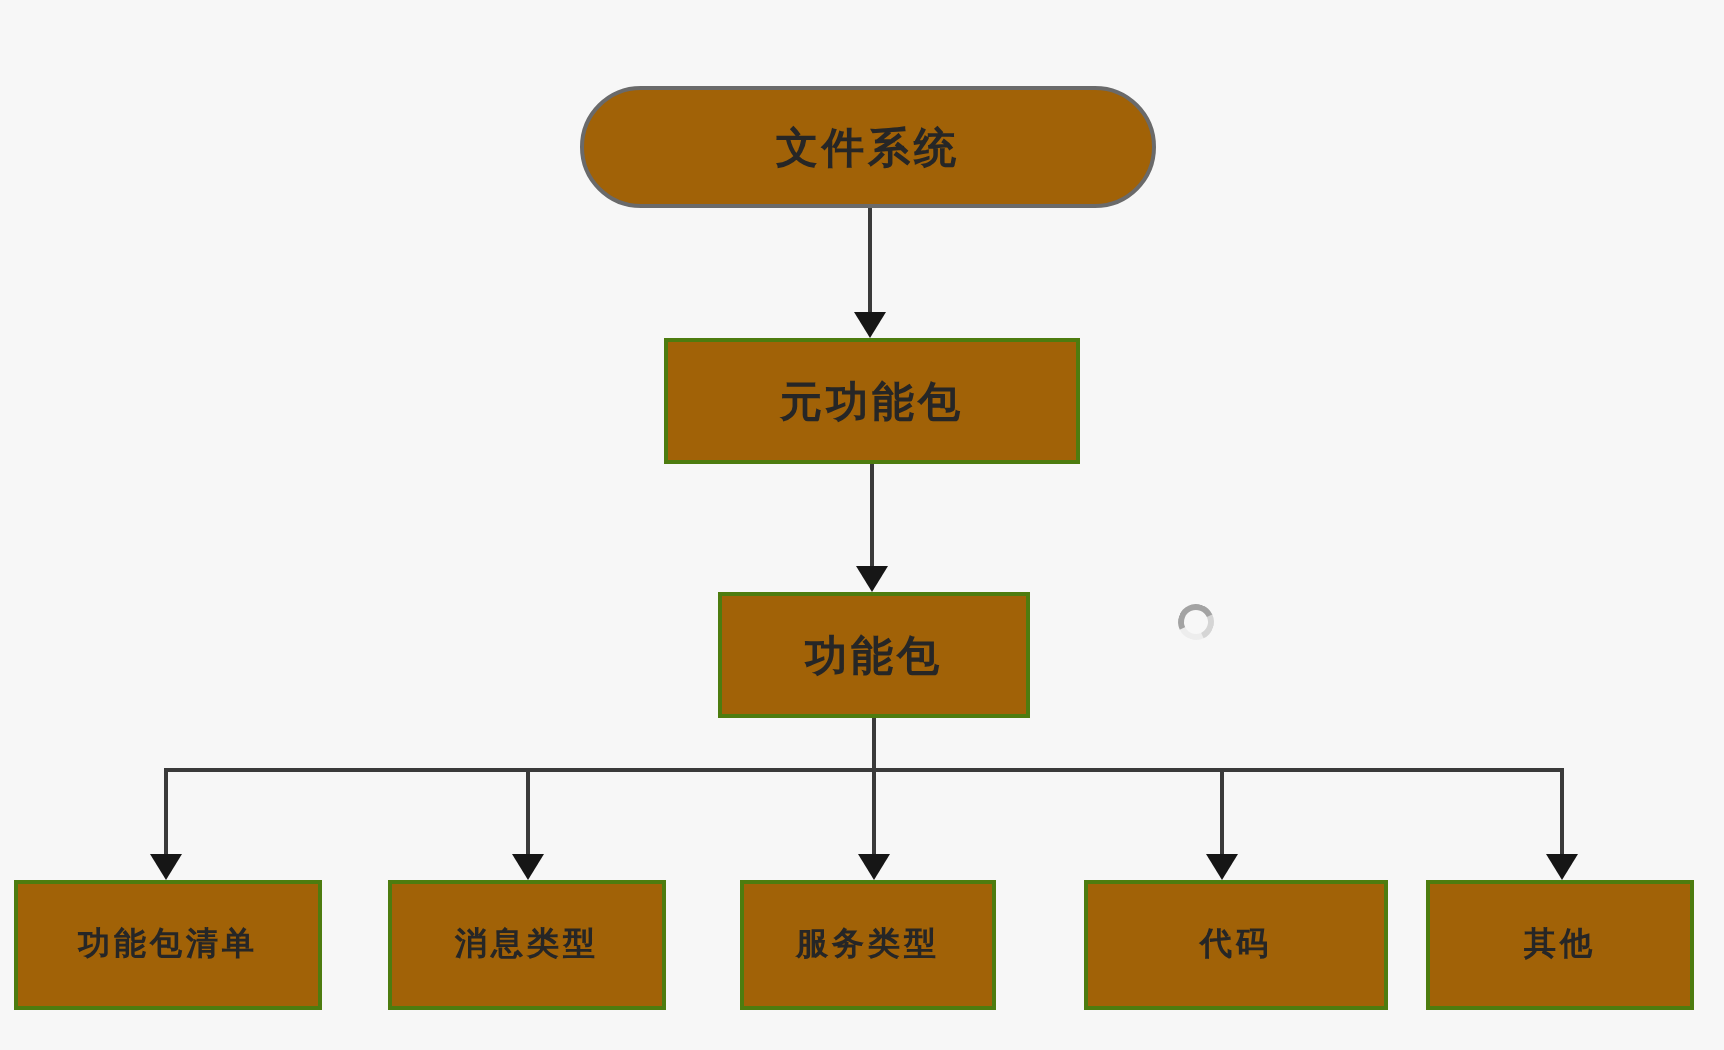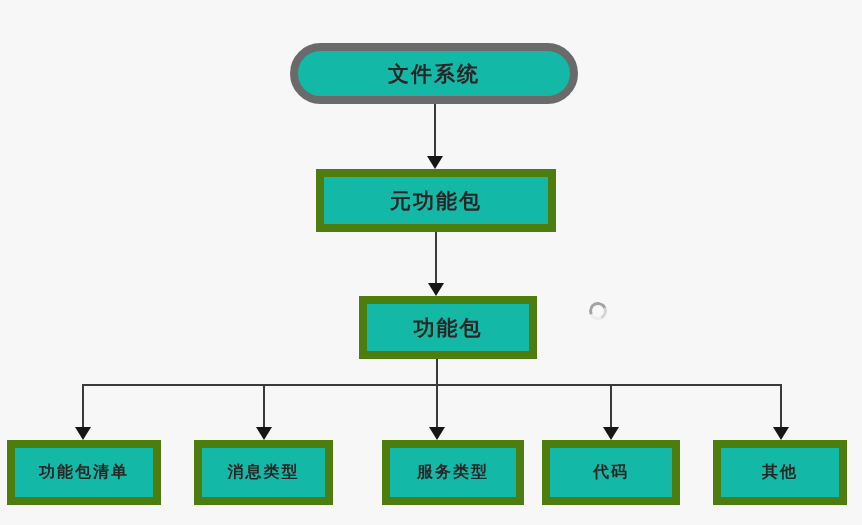--- a/index.html
+++ b/index.html
@@ -16,42 +16,42 @@
   }
   .canvas {
     position: absolute;
     left: 0; top: 0;
     width: 862px;
     height: 525px;
   }
   .node {
     position: absolute;
     box-sizing: border-box;
-    border: 8px solid #4d7c0f;
-    background: #14b8a6;
+    border: 2px solid #4d7c0f;
+    background: #a16207;
     display: flex;
     align-items: center;
     justify-content: center;
     color: #262626;
     font-weight: bold;
     font-size: 21px;
     letter-spacing: 2px;
   }
   .stadium {
     border-radius: 31px;
     border-color: #6a6a6a;
   }
   .node-root   { left: 290px; top: 43px;  width: 288px; height: 61px; }
-  .node-meta   { left: 316px; top: 169px; width: 240px; height: 63px; }
-  .node-pkg    { left: 359px; top: 296px; width: 178px; height: 63px; }
+  .node-meta   { left: 332px; top: 169px; width: 208px; height: 63px; }
+  .node-pkg    { left: 359px; top: 296px; width: 156px; height: 63px; }
   .leaf        { top: 440px; height: 65px; font-size: 16px; }
   .leaf-0 { left: 7px;   width: 154px; }
   .leaf-1 { left: 194px; width: 139px; }
-  .leaf-2 { left: 382px; width: 142px; text-align: right; }
-  .leaf-3 { left: 542px; width: 138px; }
+  .leaf-2 { left: 370px; width: 128px; text-align: right; }
+  .leaf-3 { left: 542px; width: 152px; }
   .leaf-4 { left: 713px; width: 134px; font-family: Liberation Mono, monospace; }
 
   .vline, .hline {
     position: absolute;
     background: #3a3a3a;
   }
   .vline { width: 2px; }
   .hline { height: 2px; }
 
   .arrowhead {

